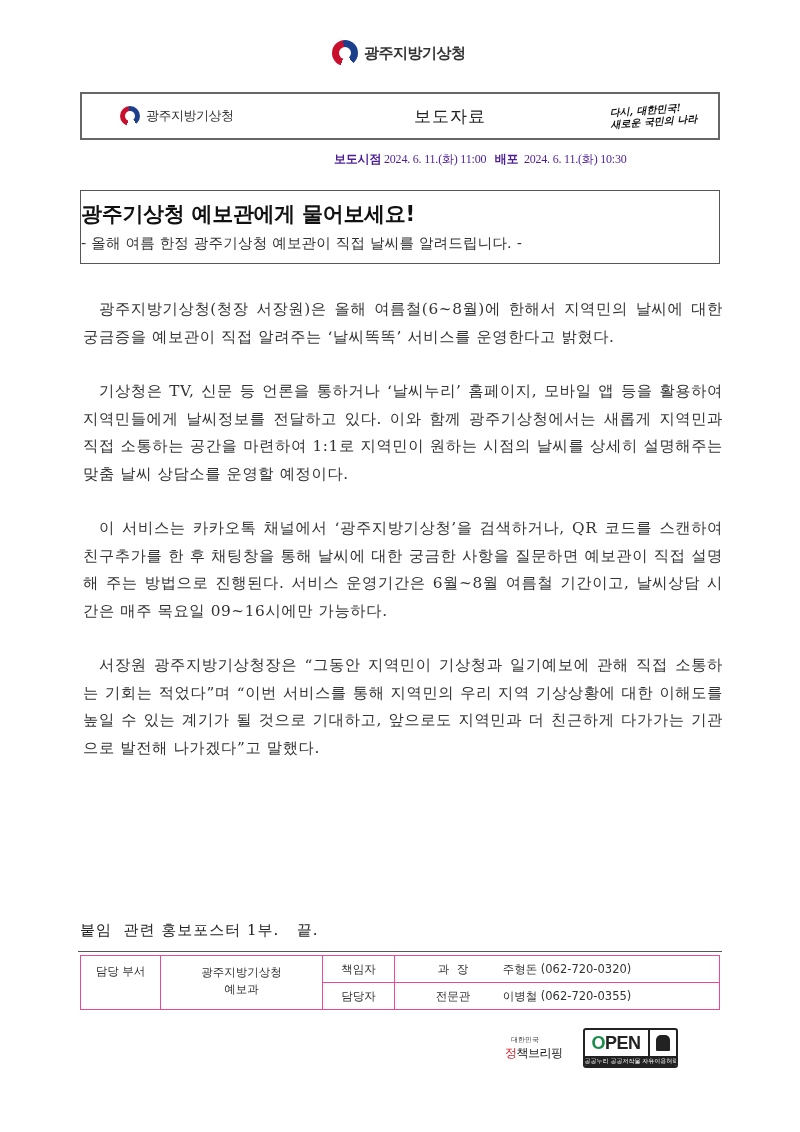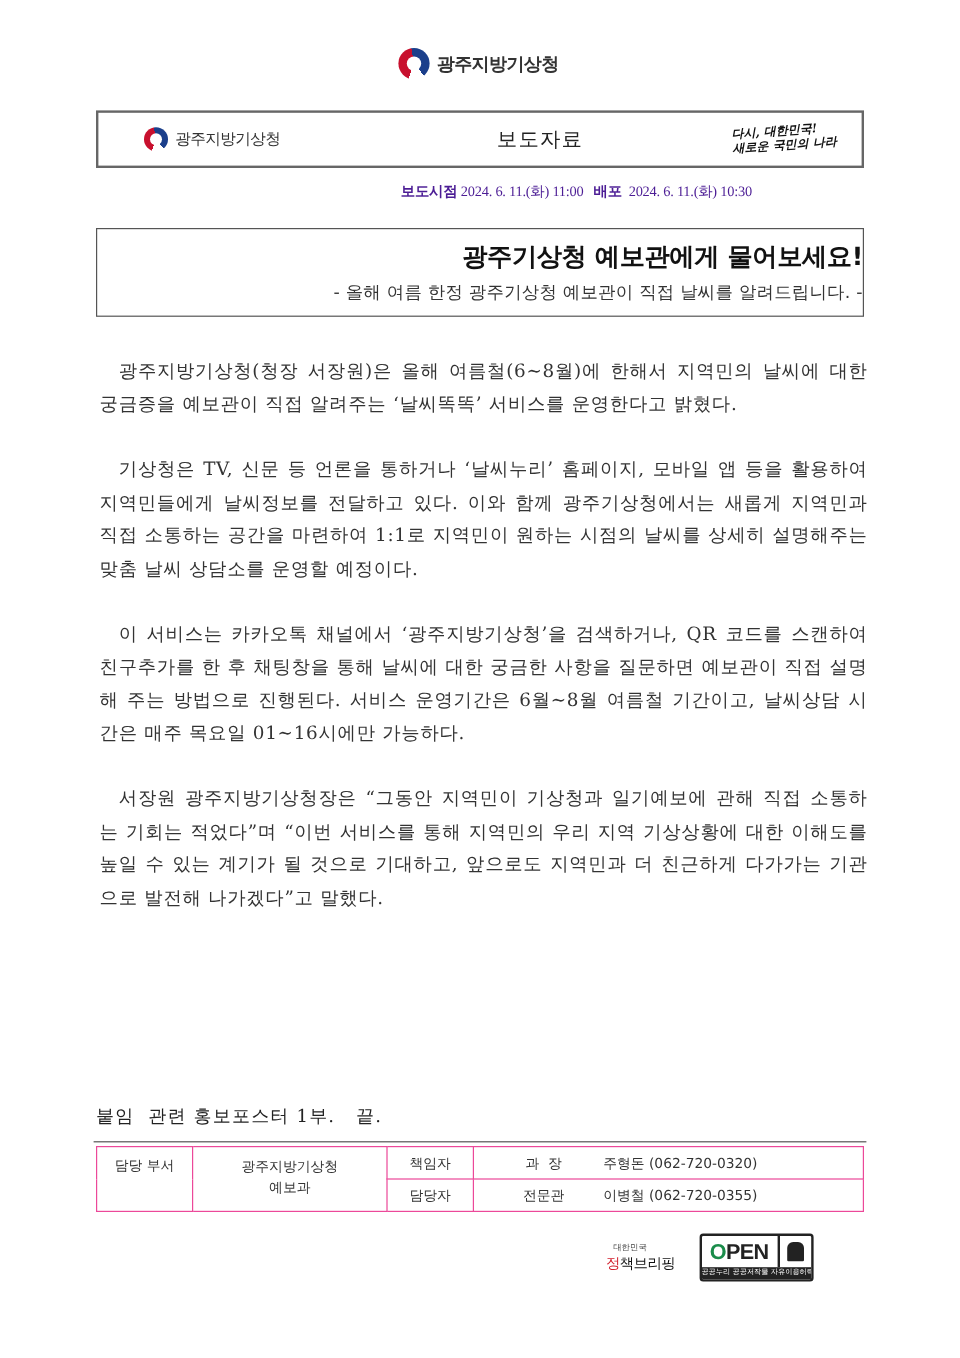--- a/index.html
+++ b/index.html
@@ -16,21 +16,21 @@
 
     .header-box { position: absolute; left: 80px; top: 92px; width: 640px; height: 48px; border: 2px solid #666; display: flex; align-items: center; }
     .header-box .hl { display: flex; align-items: center; gap: 6px; margin-left: 38px; width: 180px; }
     .header-box .hl .org { font-size: 13px; color: #333; letter-spacing: -0.5px; }
     .header-box .title { font-family: "DejaVu Serif", serif; font-size: 17px; color: #222; margin-left: 40px; width: 220px; text-align: center; letter-spacing: 1px; }
     .header-box .slogan { margin-left: 50px; font-family: "DejaVu Serif", serif; font-style: italic; font-size: 10px; line-height: 12px; color: #111; font-weight: bold; transform: rotate(-4deg); }
 
     .release-line { position: absolute; left: 298px; top: 151px; font-family: Liberation Serif, serif; font-size: 12px; color: #4c1d95; white-space: nowrap; letter-spacing: -0.2px; margin-left: 36px; }
     .release-line .lbl { font-weight: bold; }
 
-    .title-box { position: absolute; left: 80px; top: 190px; width: 640px; height: 74px; border: 1.5px solid #555; text-align: right; }
+    .title-box { position: absolute; left: 80px; top: 190px; width: 640px; height: 74px; border: 1.5px solid #555; text-align: left; }
     .title-box .main { font-size: 21px; font-weight: bold; color: #111; margin-top: 9px; letter-spacing: -0.3px; }
     .title-box .sub { font-size: 14.5px; color: #333; margin-top: 6px; letter-spacing: 0.2px; }
 
     .body { position: absolute; left: 83px; top: 296px; width: 640px; font-family: "DejaVu Serif", serif; font-size: 15.3px; color: #333; }
     .para { line-height: 27.5px; text-indent: 16px; text-align: justify; letter-spacing: 0.6px; margin-bottom: 27px; }
 
     .attach { position: absolute; left: 80px; top: 921px; font-family: "DejaVu Serif", serif; font-size: 15px; color: #222; letter-spacing: 1px; }
     .rule { position: absolute; left: 78px; top: 951px; width: 644px; border-top: 1px solid #555; }
 
     .contact { position: absolute; left: 80px; top: 955px; width: 640px; height: 54px; border-collapse: collapse; font-size: 11.5px; color: #333; }
@@ -82,21 +82,21 @@
 </div>
 
 <div class="title-box">
   <div class="main">광주기상청 예보관에게 물어보세요!</div>
   <div class="sub">- 올해 여름 한정 광주기상청 예보관이 직접 날씨를 알려드립니다. -</div>
 </div>
 
 <div class="body">
   <p class="para">광주지방기상청(청장 서장원)은 올해 여름철(6~8월)에 한해서 지역민의 날씨에 대한 궁금증을 예보관이 직접 알려주는 ‘날씨똑똑’ 서비스를 운영한다고 밝혔다.</p>
   <p class="para">기상청은 TV, 신문 등 언론을 통하거나 ‘날씨누리’ 홈페이지, 모바일 앱 등을 활용하여 지역민들에게 날씨정보를 전달하고 있다. 이와 함께 광주기상청에서는 새롭게 지역민과 직접 소통하는 공간을 마련하여 1:1로 지역민이 원하는 시점의 날씨를 상세히 설명해주는 맞춤 날씨 상담소를 운영할 예정이다.</p>
-  <p class="para">이 서비스는 카카오톡 채널에서 ‘광주지방기상청’을 검색하거나, QR 코드를 스캔하여 친구추가를 한 후 채팅창을 통해 날씨에 대한 궁금한 사항을 질문하면 예보관이 직접 설명해 주는 방법으로 진행된다. 서비스 운영기간은 6월~8월 여름철 기간이고, 날씨상담 시간은 매주 목요일 01~16시에만 가능하다.</p>
+  <p class="para">이 서비스는 카카오톡 채널에서 ‘광주지방기상청’을 검색하거나, QR 코드를 스캔하여 친구추가를 한 후 채팅창을 통해 날씨에 대한 궁금한 사항을 질문하면 예보관이 직접 설명해 주는 방법으로 진행된다. 서비스 운영기간은 6월~8월 여름철 기간이고, 날씨상담 시간은 매주 목요일 09~16시에만 가능하다.</p>
   <p class="para">서장원 광주지방기상청장은 “그동안 지역민이 기상청과 일기예보에 관해 직접 소통하는 기회는 적었다”며 “이번 서비스를 통해 지역민의 우리 지역 기상상황에 대한 이해도를 높일 수 있는 계기가 될 것으로 기대하고, 앞으로도 지역민과 더 친근하게 다가가는 기관으로 발전해 나가겠다”고 말했다.</p>
 </div>
 
 <div class="attach" style="white-space:pre;">붙임  관련 홍보포스터 1부.   끝.</div>
 <div class="rule"></div>
 
 <table class="contact">
   <tbody>
       <tr>
     <td class="dept-label" rowspan="2">담당 부서</td>

